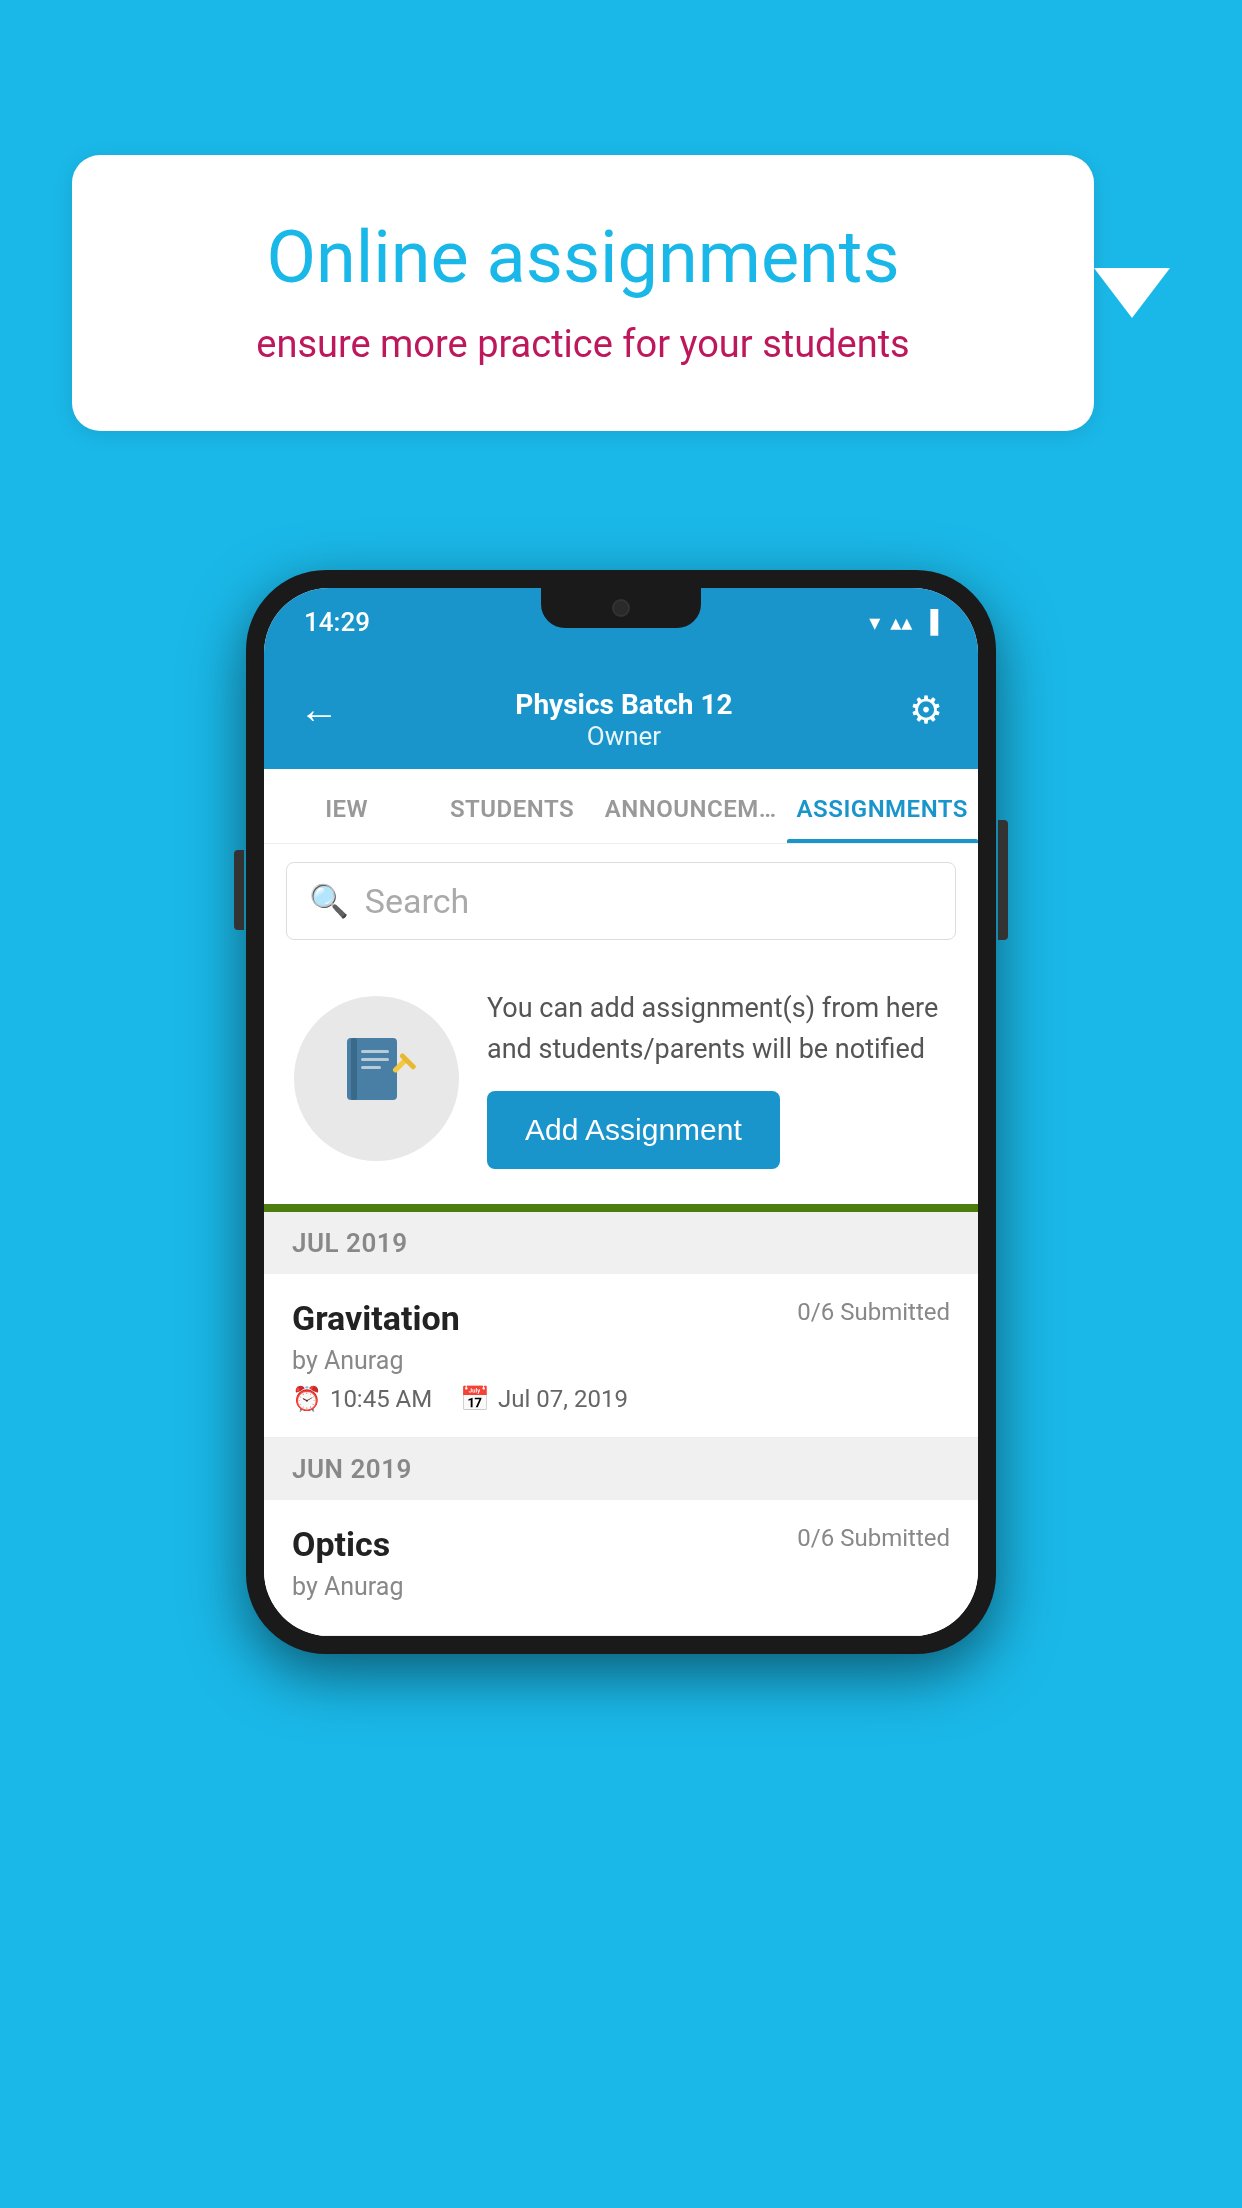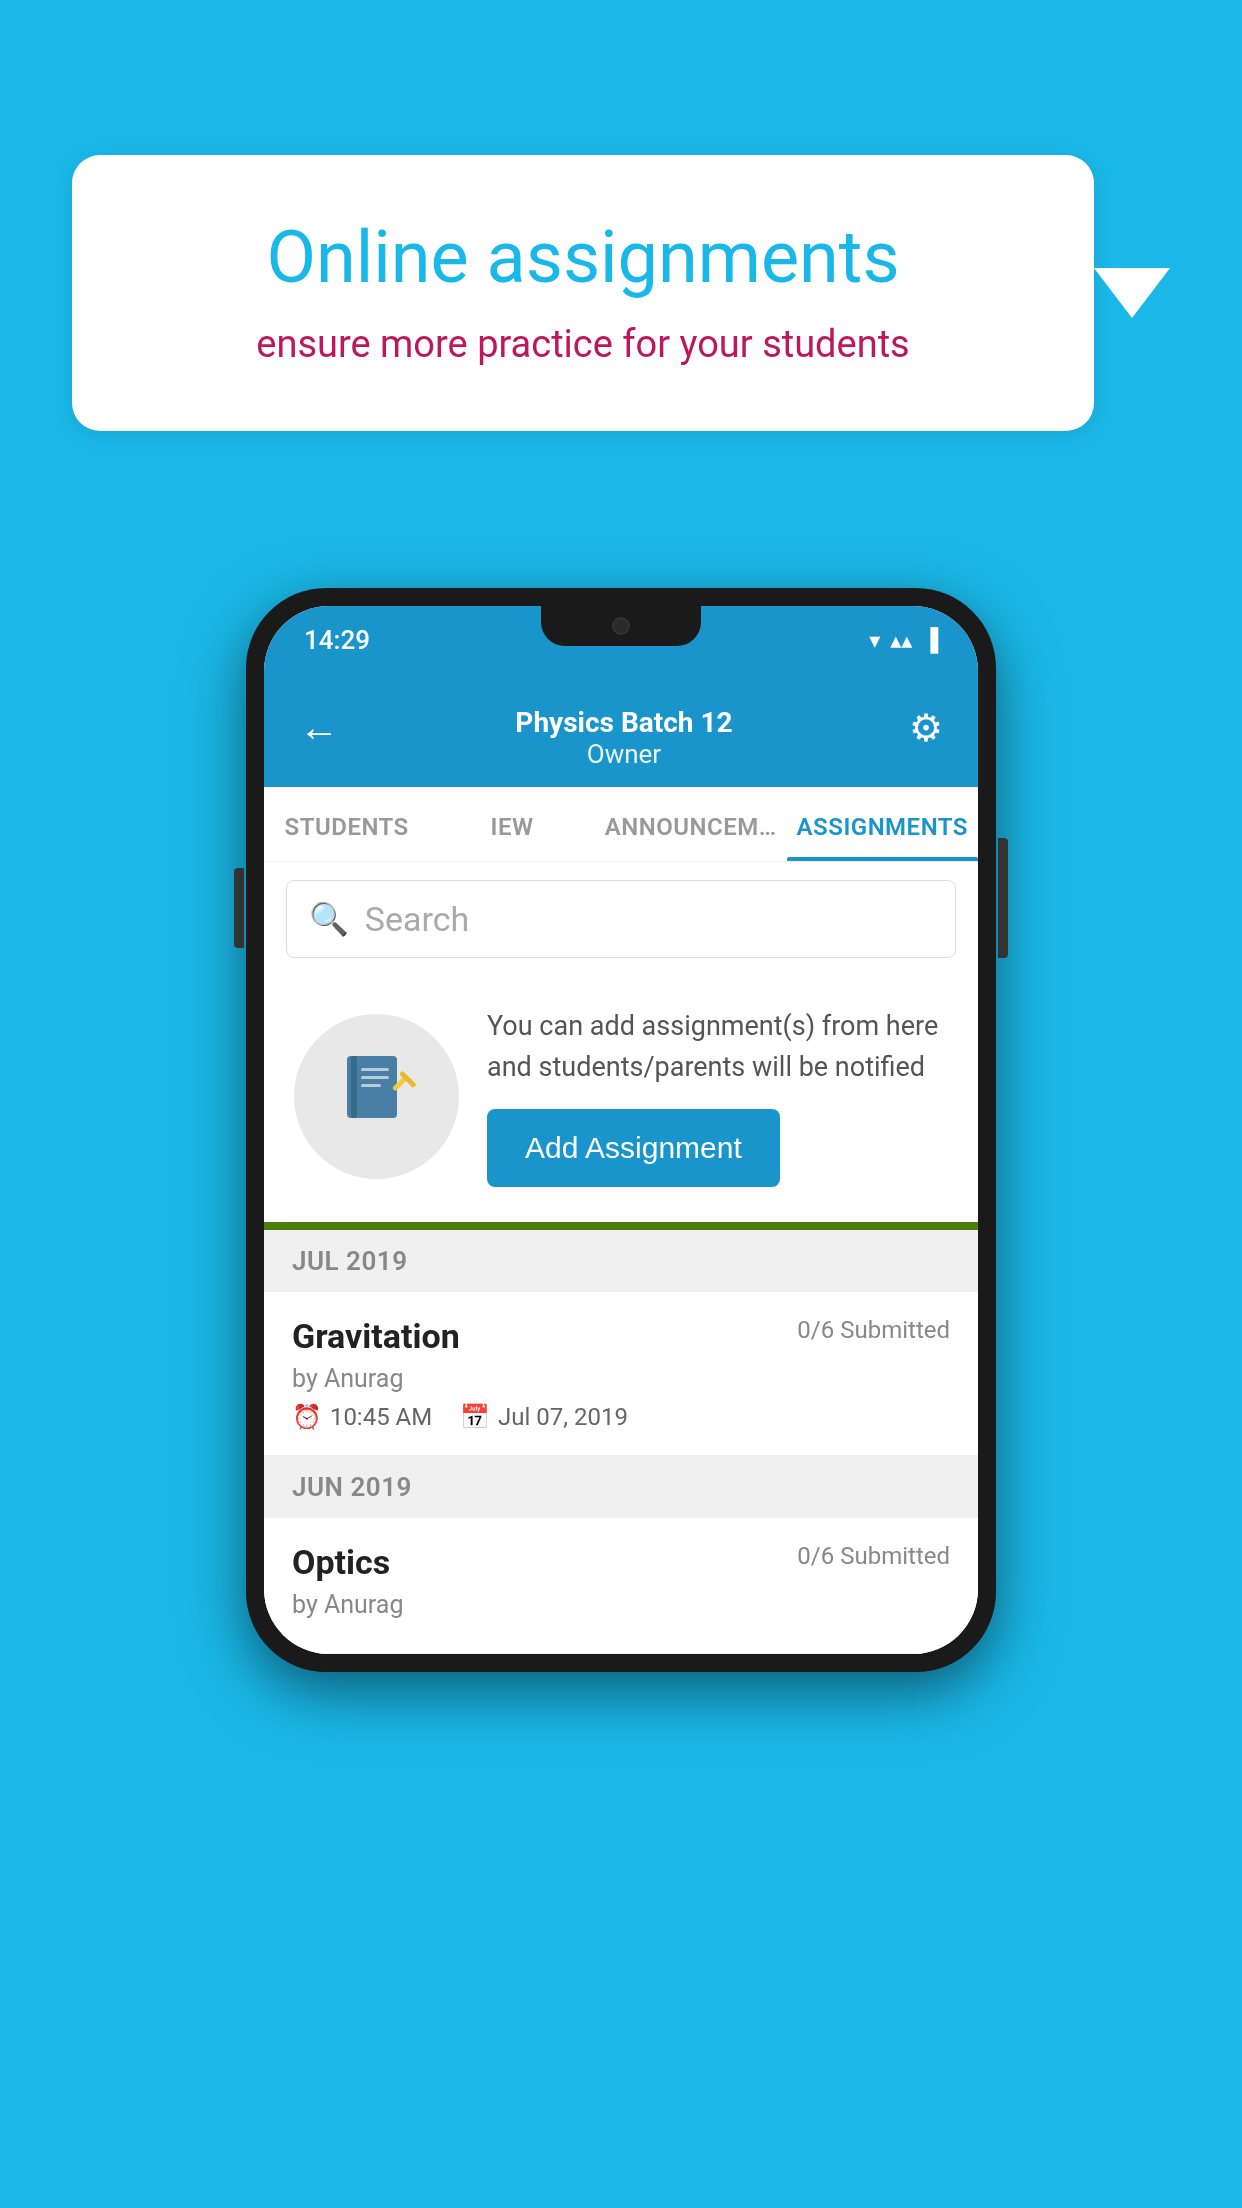--- a/index.html
+++ b/index.html
@@ -54,21 +54,21 @@
       height: 0;
       border-left: 38px solid transparent;
       border-right: 38px solid transparent;
       border-top: 50px solid white;
       margin-top: 0px;
     }
 
     
     .phone-container {
       position: absolute;
-      top: 588px;
+      top: 570px;
       left: 50%;
       transform: translateX(-50%);
       width: 750px;
     }
 
     .phone-outer {
       background: #1a1a1a;
       border-radius: 80px;
       padding: 18px;
       box-shadow: 0 20px 60px rgba(0,0,0,0.5);
@@ -394,22 +394,22 @@
       <div class="app-bar">
         <span class="app-bar-back">←</span>
         <div class="app-bar-title-block">
           <div class="app-bar-title">Physics Batch 12</div>
           <div class="app-bar-subtitle">Owner</div>
         </div>
         <span class="app-bar-settings">⚙</span>
       </div>
 
       <div class="tabs-bar">
+        <div class="tab-item">IEW</div>
         <div class="tab-item">STUDENTS</div>
-        <div class="tab-item">IEW</div>
         <div class="tab-item">ANNOUNCEM…</div>
         <div class="tab-item active">ASSIGNMENTS</div>
       </div>
 
       <div class="search-container">
         <div class="search-box">
           <span class="search-icon-text">🔍</span>
           <span class="search-placeholder">Search</span>
         </div>
       </div>

